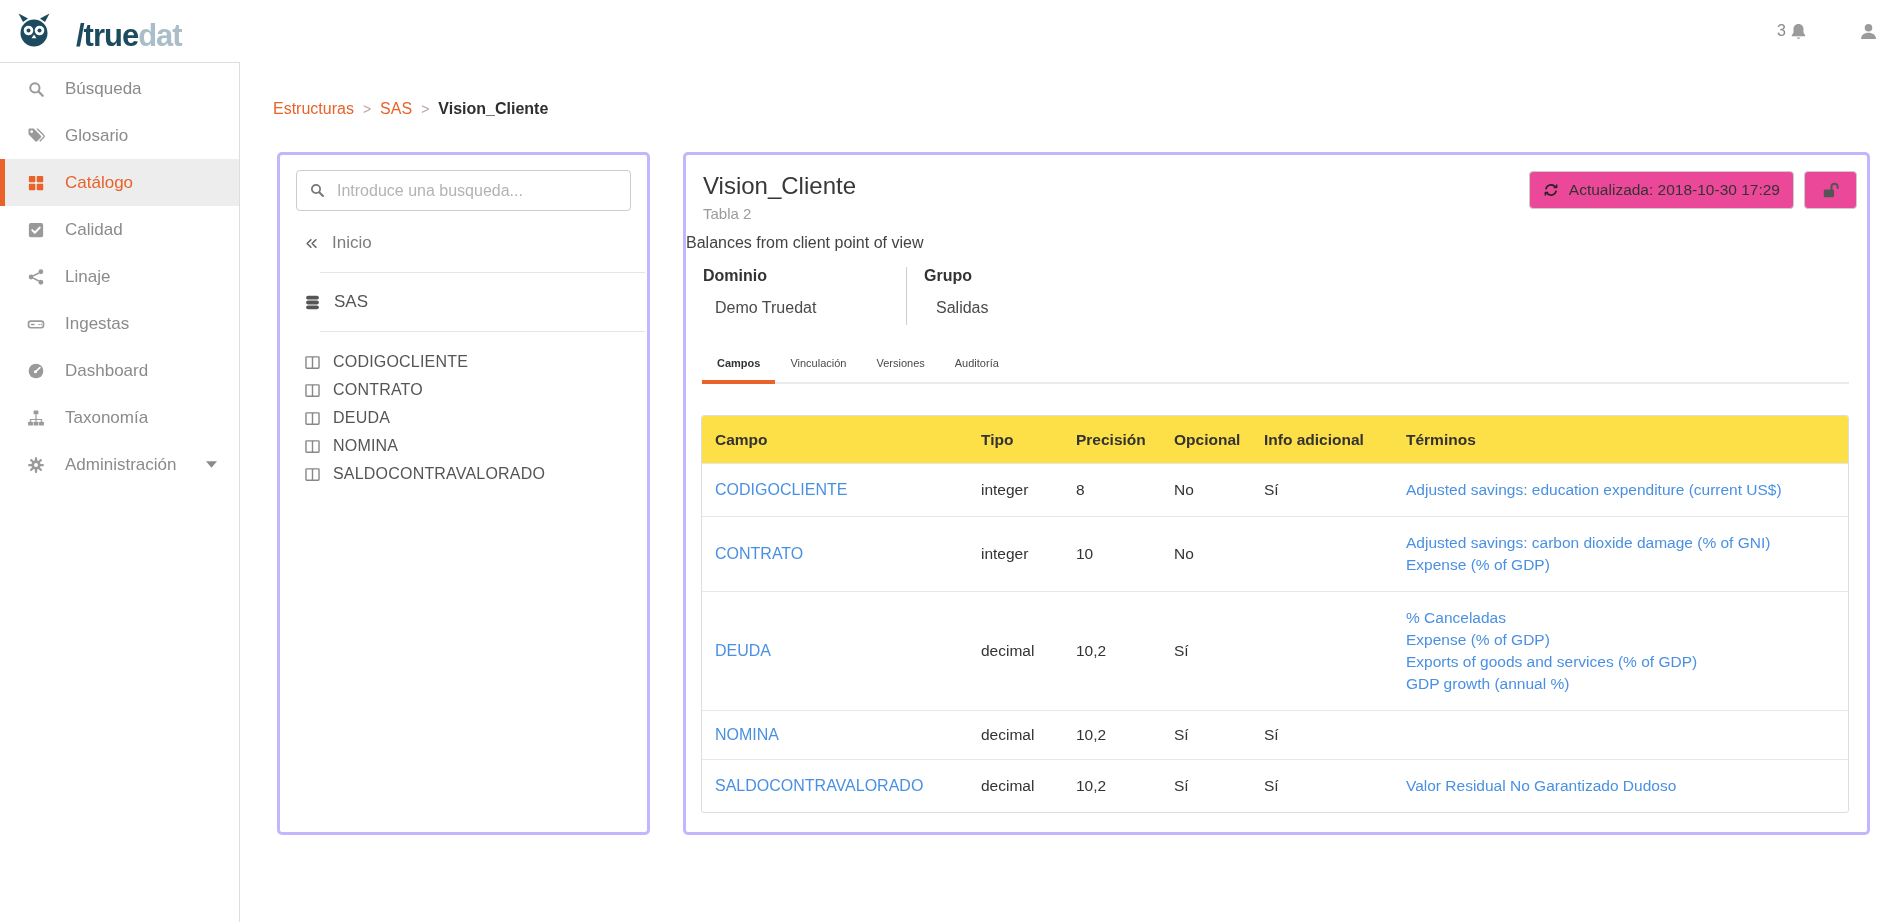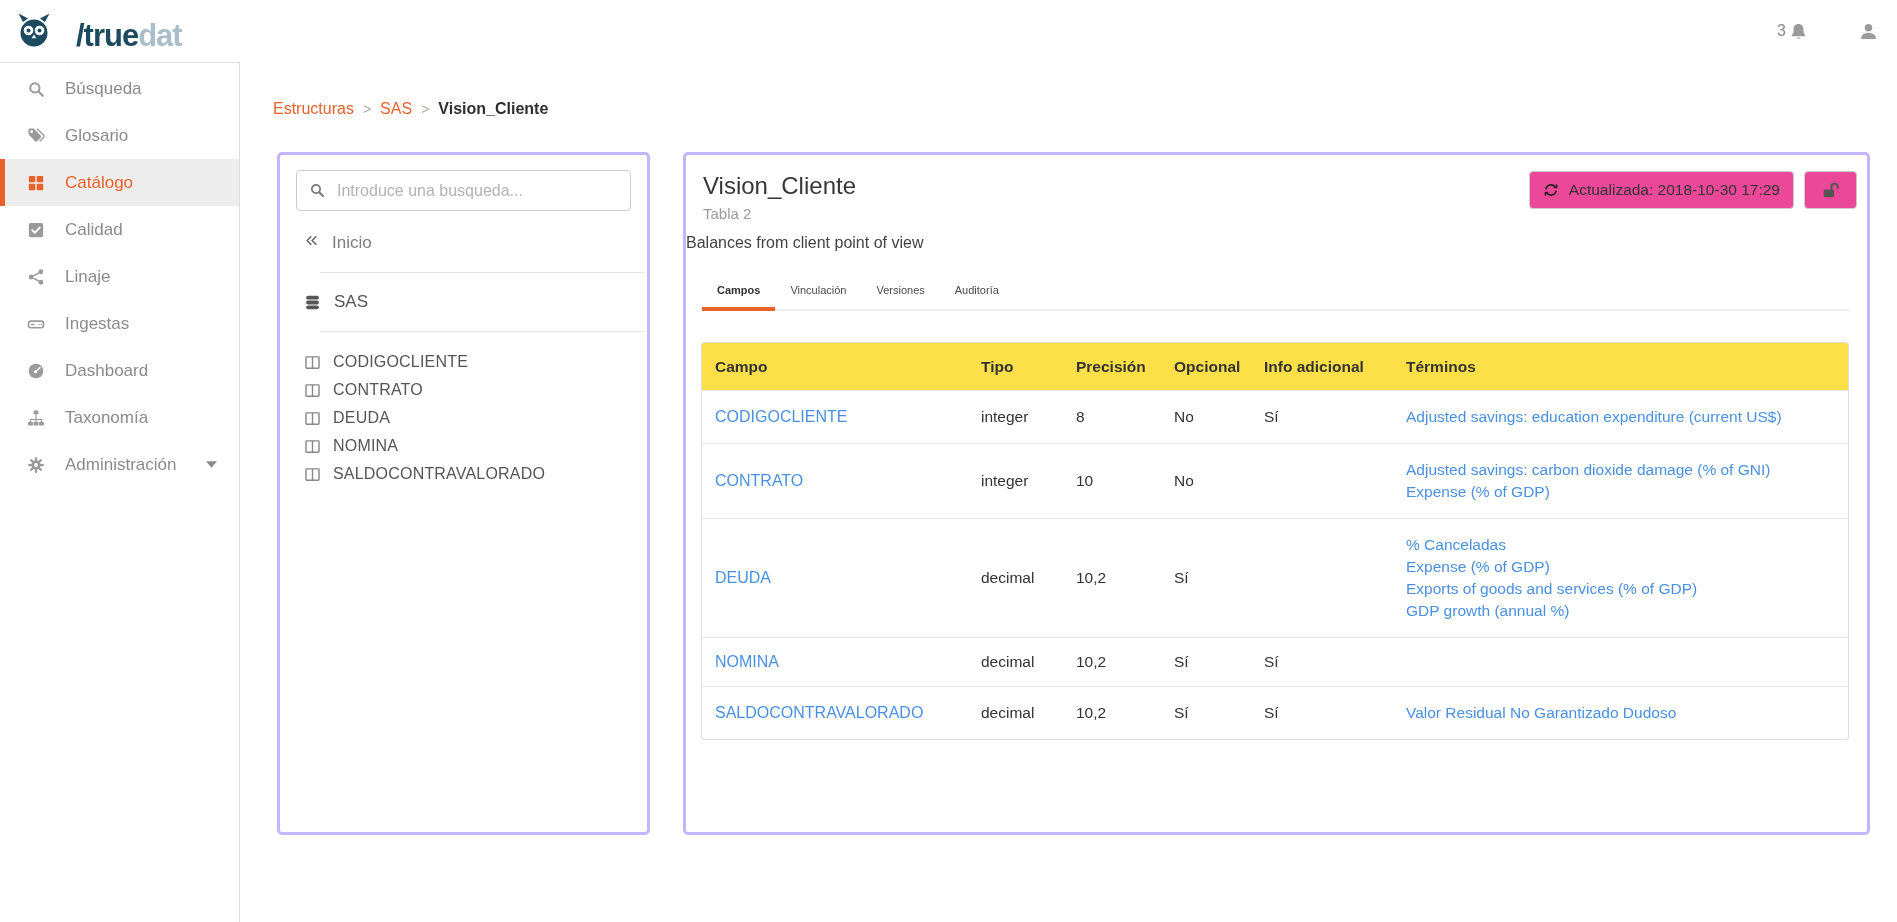--- a/index.html
+++ b/index.html
@@ -32,21 +32,21 @@
   .crumb{color:#e8622a;text-decoration:none;cursor:pointer}
   .crumb-sep{color:#b5a79e;font-size:14px}
   .crumb-current{color:#2f2f2f;font-weight:bold}
   .card{position:absolute;background:#fff;border:3px solid #c4b5fd;border-radius:5px}
   
   .explorer{left:36px;top:90px;width:373px;height:683px;padding-top:15px}
   .search-box{position:relative;margin:0 16px}
   .search-box input{width:100%;height:41px;border:1px solid #ccc;border-radius:4px;padding:0 12px 0 40px;font-size:16px;color:#555;font-family:inherit;outline:none;background:#fff}
   .search-box input::placeholder{color:#b3b3b3}
   .sicon{position:absolute;left:13px;top:12px;width:16px;height:16px;color:#777}
-  .back-row{display:flex;align-items:flex-start;gap:13px;margin:22px 16px 0 24px;color:#7d7d7d;font-size:17px;cursor:pointer}
+  .back-row{display:flex;align-items:center;gap:13px;margin:22px 16px 0 24px;color:#7d7d7d;font-size:17px;cursor:pointer}
   .back-row .icn{width:15px;height:15px;color:#666}
   .x-divider{height:1px;background:#e5e5e5;margin:19px 2px 0 40px}
   .system-row{display:flex;align-items:center;gap:13px;margin:19px 16px 0 24px;color:#555;font-size:17px;cursor:pointer}
   .system-row .icn{width:17px;height:17px;color:#555}
   .table-list{margin-top:16px}
   .tbl-item{display:flex;align-items:center;gap:12px;padding:5px 16px 5px 24px;color:#555;font-size:16px;cursor:pointer;letter-spacing:.2px}
   .tbl-item .icn{width:17px;height:17px;color:#888}
   
   .detail{left:442px;top:90px;width:1187px;height:683px}
   .card-head{padding:17px 16px 0 17px;position:relative}
@@ -333,20 +333,30 @@
             <span class="icn">
                 <svg viewBox="0 0 24 24">
                   <rect x="3.5" y="10.8" width="13" height="9.7" rx="1.8" fill="currentColor"></rect>
                   <path d="M13.2 10.5V7.3a3.9 3.9 0 0 1 7.8 0v1.5" fill="none" stroke="currentColor" stroke-width="2.6" stroke-linecap="round"></path>
                 </svg>
               </span>
           </button>
         </div>
       </div>
       <div class="d-desc">Balances from client point of view</div>
+      <div class="d-meta">
+        <div class="meta-block first">
+          <div class="meta-label">Dominio</div>
+          <div class="meta-value">Demo Truedat</div>
+        </div>
+        <div class="meta-block second">
+          <div class="meta-label">Grupo</div>
+          <div class="meta-value">Salidas</div>
+        </div>
+      </div>
       <div class="tabs" id="tabs">
           <div class="tab active">Campos</div>
           <div class="tab">Vinculación</div>
           <div class="tab">Versiones</div>
           <div class="tab">Auditoría</div>
         </div>
       <div class="fields" id="fields">
           <div class="frow fhead">
             <div>Campo</div>
             <div>Tipo</div>

